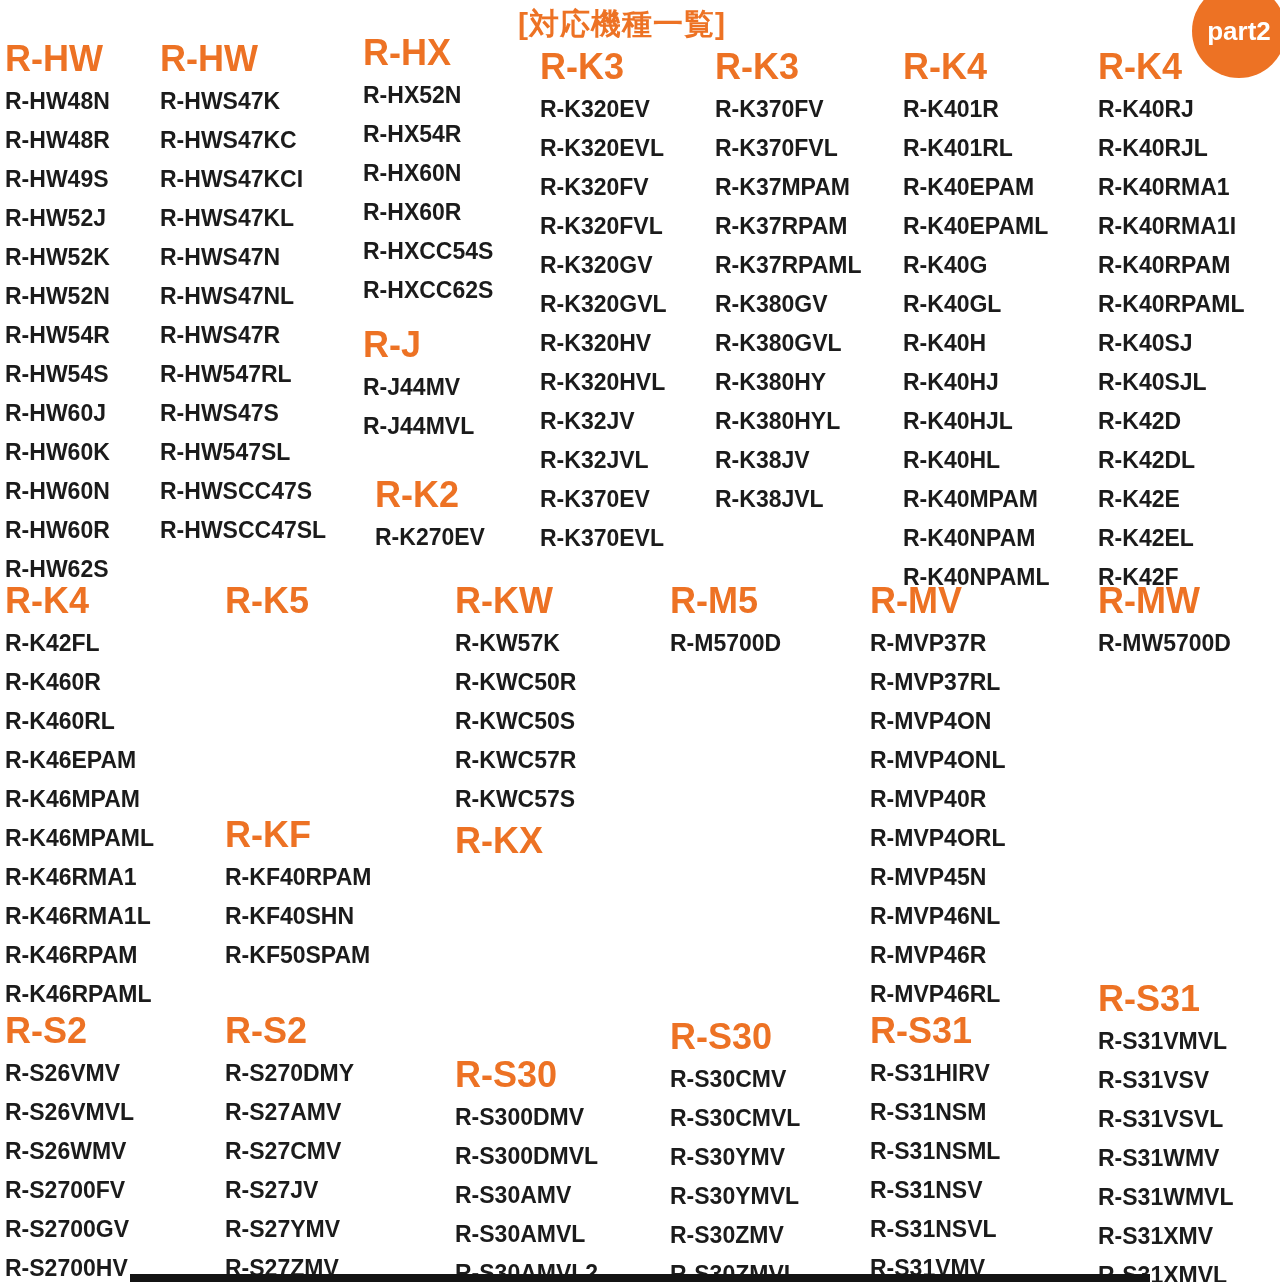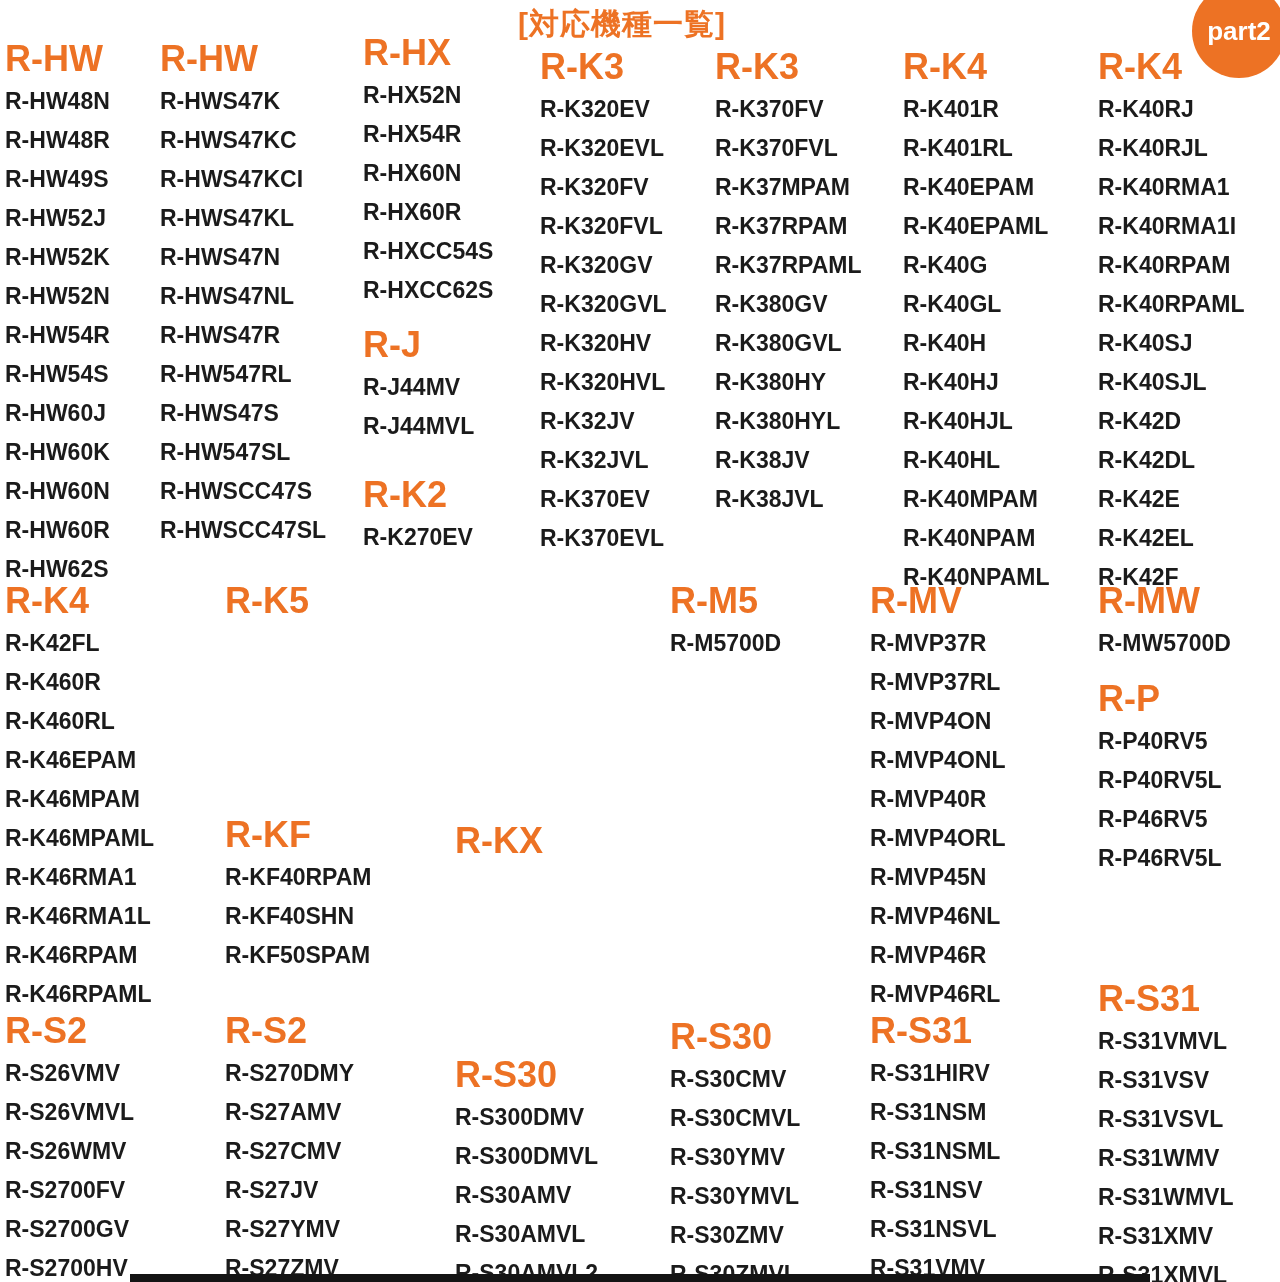--- a/index.html
+++ b/index.html
@@ -125,21 +125,21 @@
   </section>
 
   <section class="group" style="left:363px;top:328px">
     <h2 class="ghdr">R-J</h2>
     <div>
         <div class="item">R-J44MV</div>
         <div class="item">R-J44MVL</div>
       </div>
   </section>
 
-  <section class="group" style="left:363px;top:478px">
+  <section class="group" style="left:375px;top:478px">
     <h2 class="ghdr">R-K2</h2>
     <div>
         <div class="item">R-K270EV</div>
       </div>
   </section>
 
   <section class="group" style="left:540px;top:50px">
     <h2 class="ghdr">R-K3</h2>
     <div>
         <div class="item">R-K320EV</div>
@@ -234,20 +234,30 @@
 
   <section class="group" style="left:225px;top:818px">
     <h2 class="ghdr">R-KF</h2>
     <div>
         <div class="item">R-KF40RPAM</div>
         <div class="item">R-KF40SHN</div>
         <div class="item">R-KF50SPAM</div>
       </div>
   </section>
 
+  <section class="group" style="left:455px;top:584px">
+    <h2 class="ghdr">R-KW</h2>
+    <div>
+        <div class="item">R-KW57K</div>
+        <div class="item">R-KWC50R</div>
+        <div class="item">R-KWC50S</div>
+        <div class="item">R-KWC57R</div>
+        <div class="item">R-KWC57S</div>
+      </div>
+  </section>
 
   <section class="group" style="left:455px;top:824px">
     <h2 class="ghdr">R-KX</h2>
   </section>
 
   <section class="group" style="left:670px;top:584px">
     <h2 class="ghdr">R-M5</h2>
     <div>
         <div class="item">R-M5700D</div>
       </div>
@@ -270,29 +280,20 @@
       </div>
   </section>
 
   <section class="group" style="left:1098px;top:584px">
     <h2 class="ghdr">R-MW</h2>
     <div>
         <div class="item">R-MW5700D</div>
       </div>
   </section>
 
-  <section class="group" style="left:1098px;top:682px">
-    <h2 class="ghdr">R-P</h2>
-    <div>
-        <div class="item">R-P40RV5</div>
-        <div class="item">R-P40RV5L</div>
-        <div class="item">R-P46RV5</div>
-        <div class="item">R-P46RV5L</div>
-      </div>
-  </section>
 
   <section class="group" style="left:5px;top:1014px">
     <h2 class="ghdr">R-S2</h2>
     <div>
         <div class="item">R-S26VMV</div>
         <div class="item">R-S26VMVL</div>
         <div class="item">R-S26WMV</div>
         <div class="item">R-S2700FV</div>
         <div class="item">R-S2700GV</div>
         <div class="item">R-S2700HV</div>

